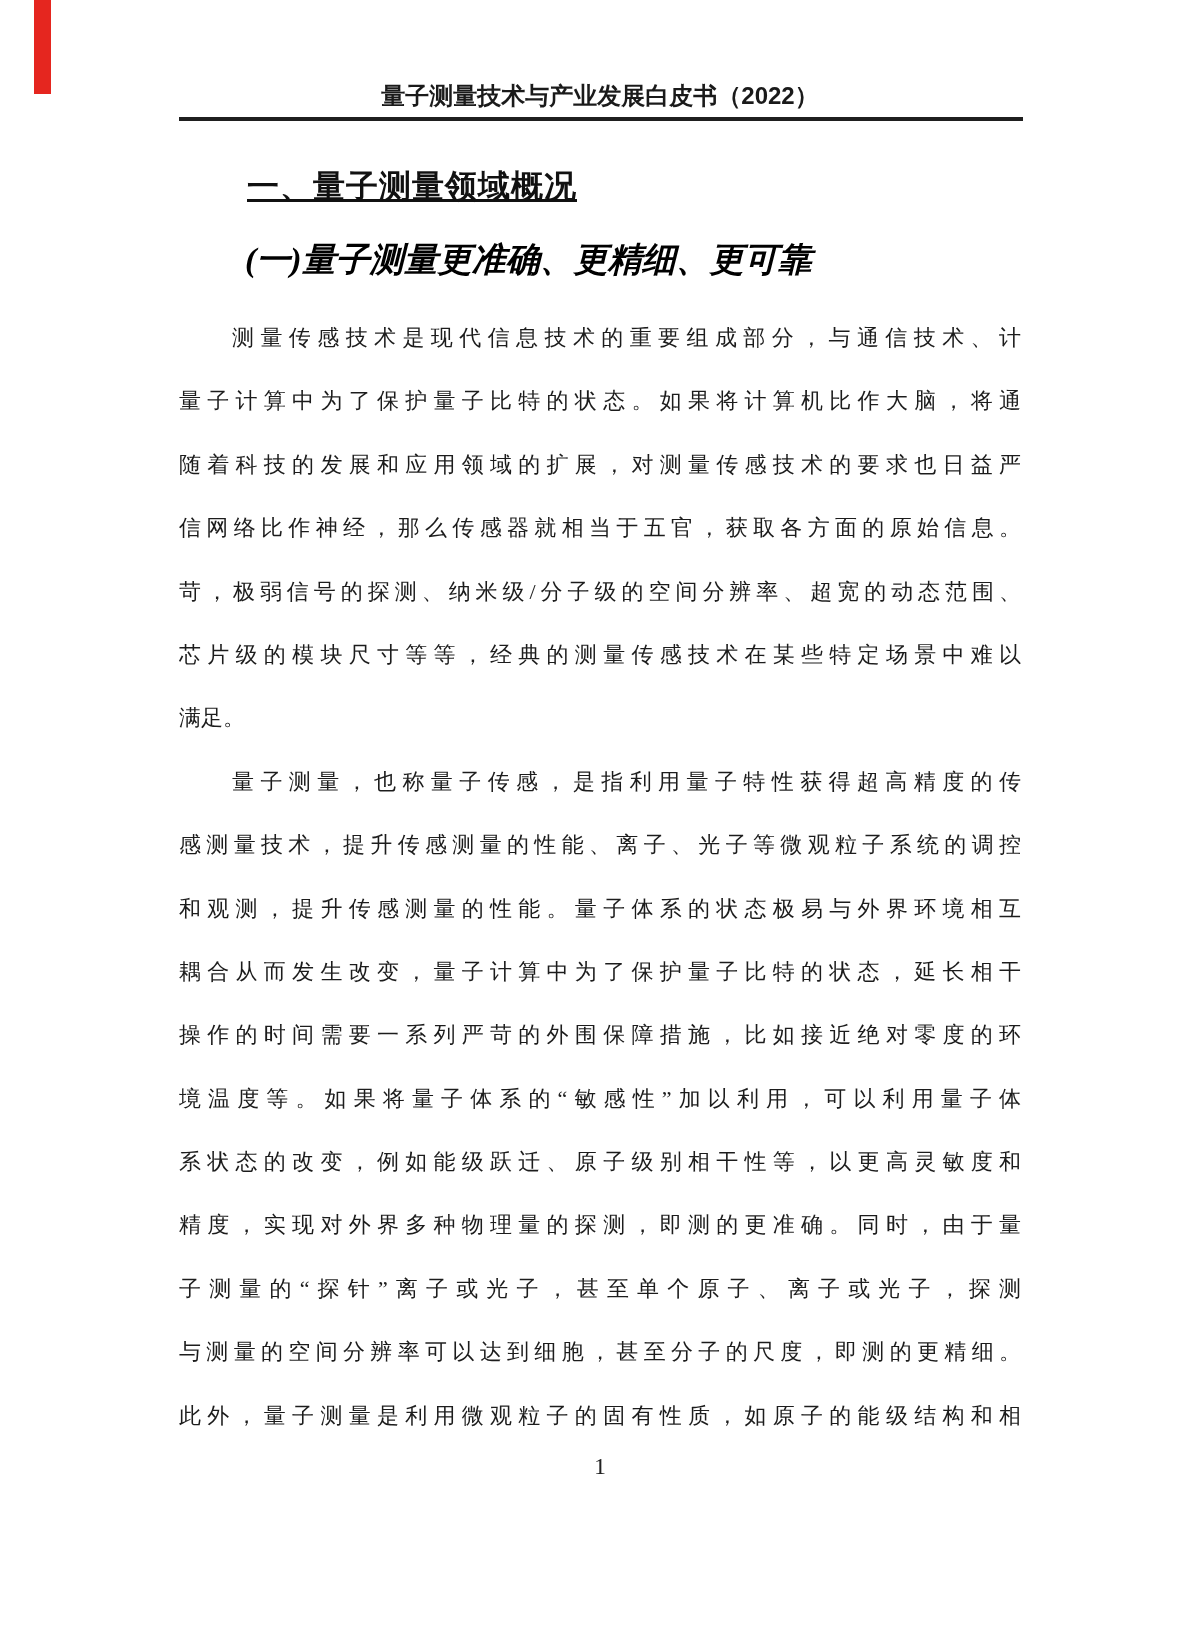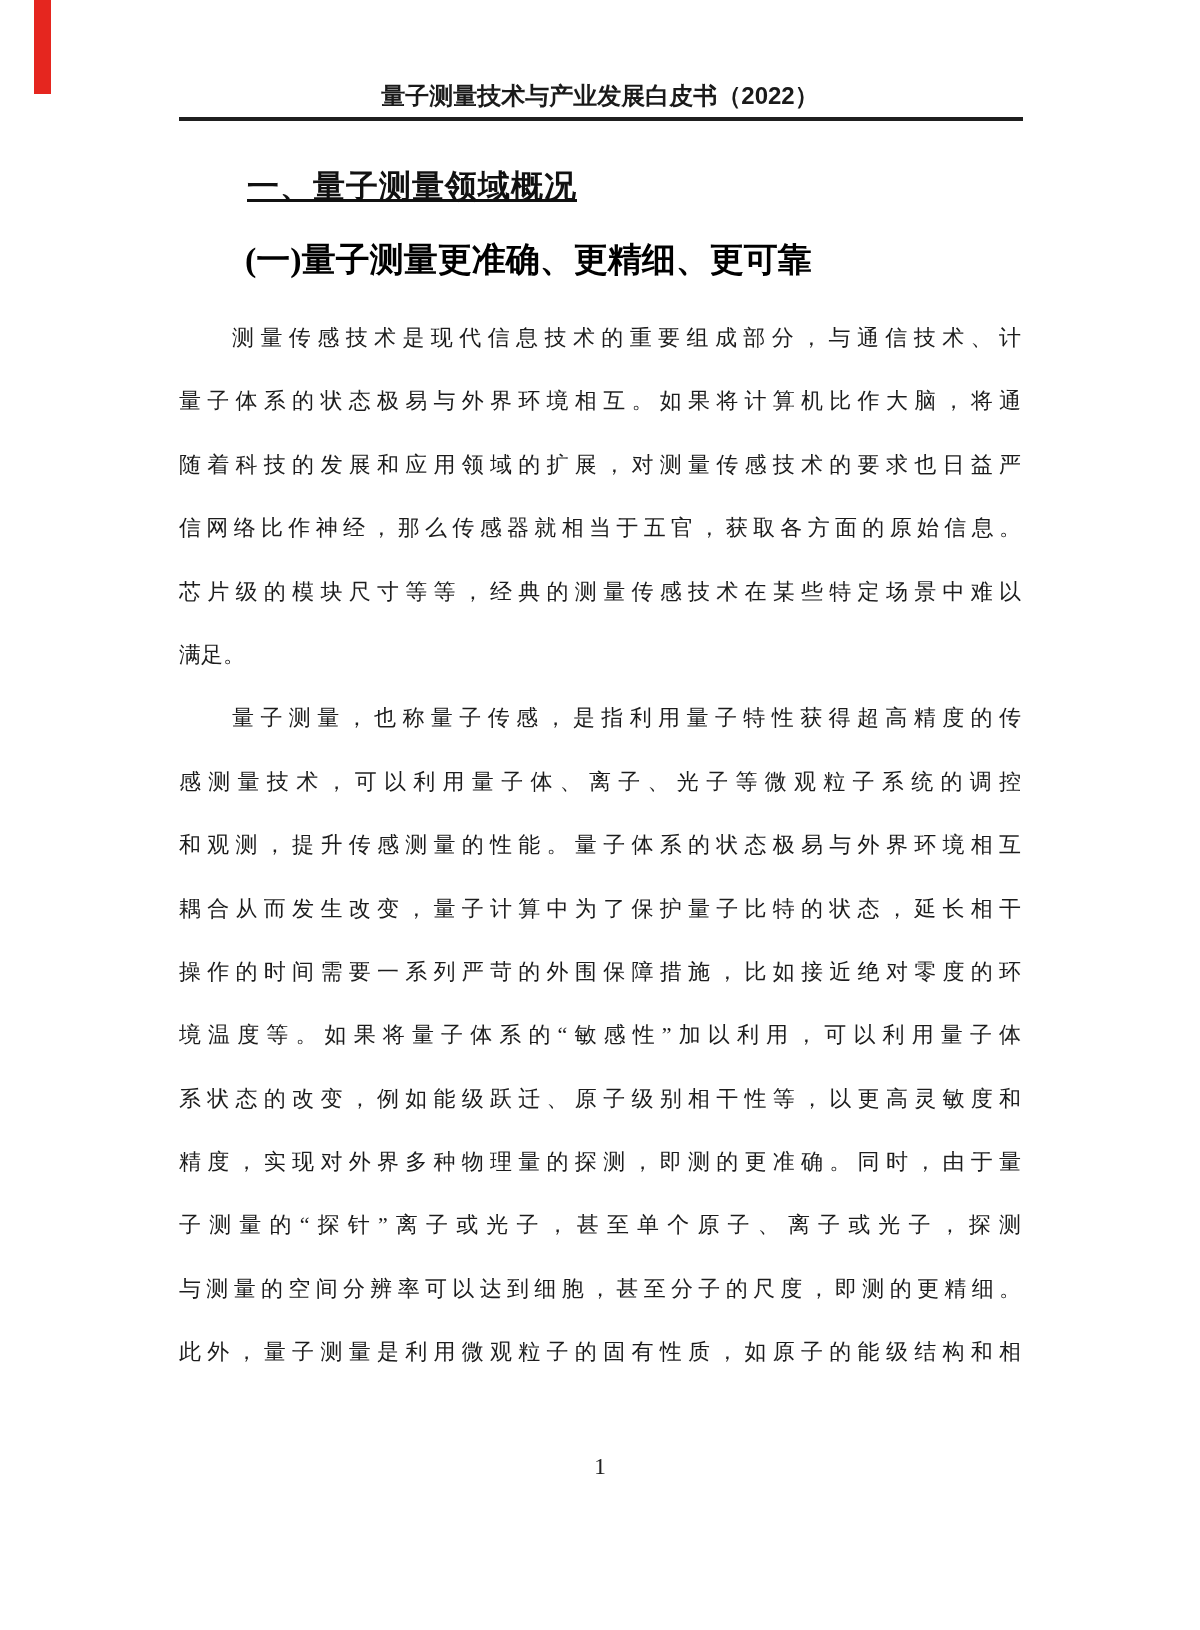--- a/index.html
+++ b/index.html
@@ -53,20 +53,21 @@
   .subsection-heading {
     position: absolute;
     left: 245px;
     top: 237px;
     font-family: "Liberation Serif", serif;
     font-weight: bold;
     font-size: 34px;
     line-height: 46px;
     color: #000000;
     white-space: nowrap;
+    font-style: italic;
   }
   .body-block {
     position: absolute;
     left: 179px;
     top: 306px;
     width: 842px;
     font-family: "Liberation Serif", serif;
     font-size: 22px;
     color: #1c1c1c;
   }
@@ -102,29 +103,30 @@
 
   <div class="header-title">量子测量技术与产业发展白皮书（2022）</div>
   <div class="header-rule"></div>
 
   <div class="section-heading">一、量子测量领域概况</div>
   <div class="subsection-heading">(一)量子测量更准确、更精细、更可靠</div>
 
   <div class="body-block">
     <div>
       <div class="pline indent">测量传感技术是现代信息技术的重要组成部分，与通信技术、计</div>
-      <div class="pline">量子体系的状态极易与外界环境相互。如果将计算机比作大脑，将通</div>
+      <div class="pline">量子计算中为了保护量子比特的状态。如果将计算机比作大脑，将通</div>
       <div class="pline">随着科技的发展和应用领域的扩展，对测量传感技术的要求也日益严</div>
       <div class="pline">信网络比作神经，那么传感器就相当于五官，获取各方面的原始信息。</div>
+      <div class="pline">苛，极弱信号的探测、纳米级/分子级的空间分辨率、超宽的动态范围、</div>
       <div class="pline">芯片级的模块尺寸等等，经典的测量传感技术在某些特定场景中难以</div>
       <div class="pline last">满足。</div>
     </div>
     <div>
       <div class="pline indent">量子测量，也称量子传感，是指利用量子特性获得超高精度的传</div>
-      <div class="pline">感测量技术，可以利用量子体、离子、光子等微观粒子系统的调控</div>
+      <div class="pline">感测量技术，提升传感测量的性能、离子、光子等微观粒子系统的调控</div>
       <div class="pline">和观测，提升传感测量的性能。量子体系的状态极易与外界环境相互</div>
       <div class="pline">耦合从而发生改变，量子计算中为了保护量子比特的状态，延长相干</div>
       <div class="pline">操作的时间需要一系列严苛的外围保障措施，比如接近绝对零度的环</div>
       <div class="pline">境温度等。如果将量子体系的“敏感性”加以利用，可以利用量子体</div>
       <div class="pline">系状态的改变，例如能级跃迁、原子级别相干性等，以更高灵敏度和</div>
       <div class="pline">精度，实现对外界多种物理量的探测，即测的更准确。同时，由于量</div>
       <div class="pline">子测量的“探针”离子或光子，甚至单个原子、离子或光子，探测</div>
       <div class="pline">与测量的空间分辨率可以达到细胞，甚至分子的尺度，即测的更精细。</div>
       <div class="pline">此外，量子测量是利用微观粒子的固有性质，如原子的能级结构和相</div>
     </div>

